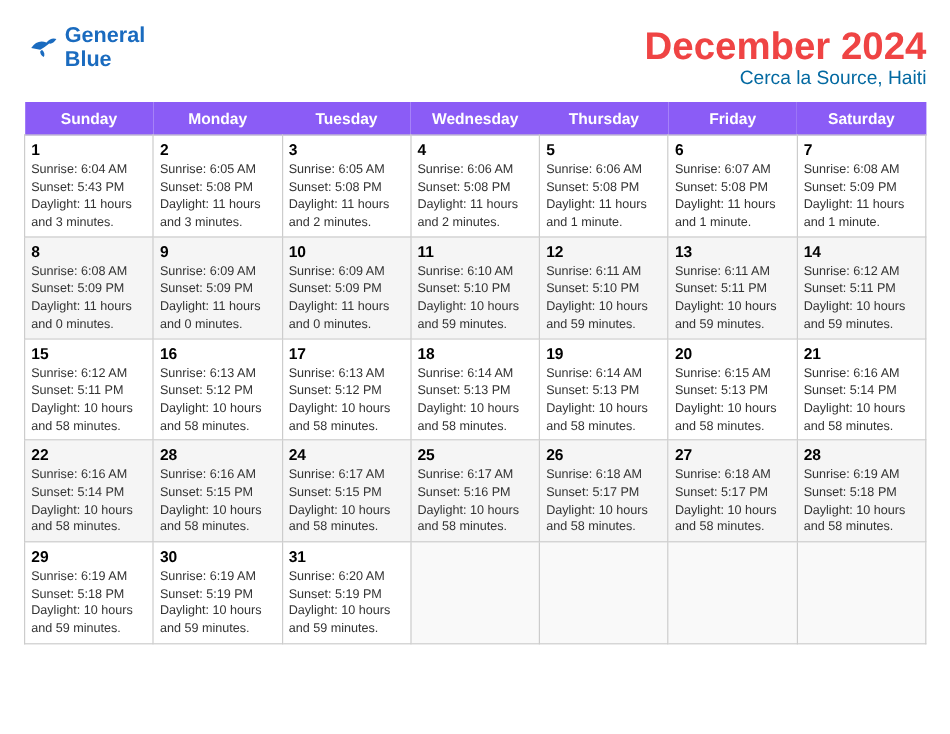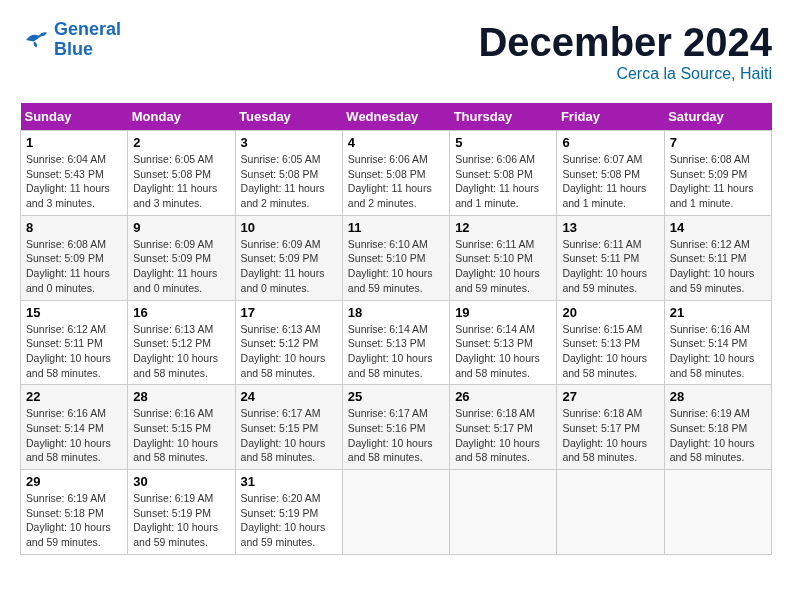--- a/index.html
+++ b/index.html
@@ -7,21 +7,21 @@
       font-family: Arial, sans-serif;
       background: #fff;
       width: 792px;
       min-height: 612px;
       padding: 20px;
     }
     .header {
       display: flex;
       justify-content: space-between;
       align-items: flex-start;
-      margin-bottom: 20px;
+      margin-bottom: 10px;
     }
     .logo {
       display: flex;
       align-items: center;
       gap: 4px;
     }
     .logo-text {
       font-size: 18px;
       font-weight: bold;
       color: #333;
@@ -31,38 +31,38 @@
       color: #1a6bbf;
     }
     .logo-bird {
       width: 30px;
       height: 30px;
     }
     .title-section {
       text-align: right;
     }
     .month-title {
-      font-size: 40px;
-      font-weight: bold;
-      color: #0f172a;
+      font-size: 32px;
+      font-weight: bold;
+      color: #ef4444;
     }
     .location {
       font-size: 16px;
       color: #0369a1;
     }
     table {
       width: 100%;
       border-collapse: collapse;
       font-size: 11px;
     }
     th {
-      background-color: #a21caf;
+      background-color: #8b5cf6;
       color: white;
       padding: 6px 4px;
-      text-align: left;
+      text-align: center;
       font-size: 13px;
       font-weight: bold;
     }
     td {
       border: 1px solid #ccc;
       vertical-align: top;
       padding: 4px 5px;
       width: 14.28%;
       min-height: 80px;
       background: #fff;

